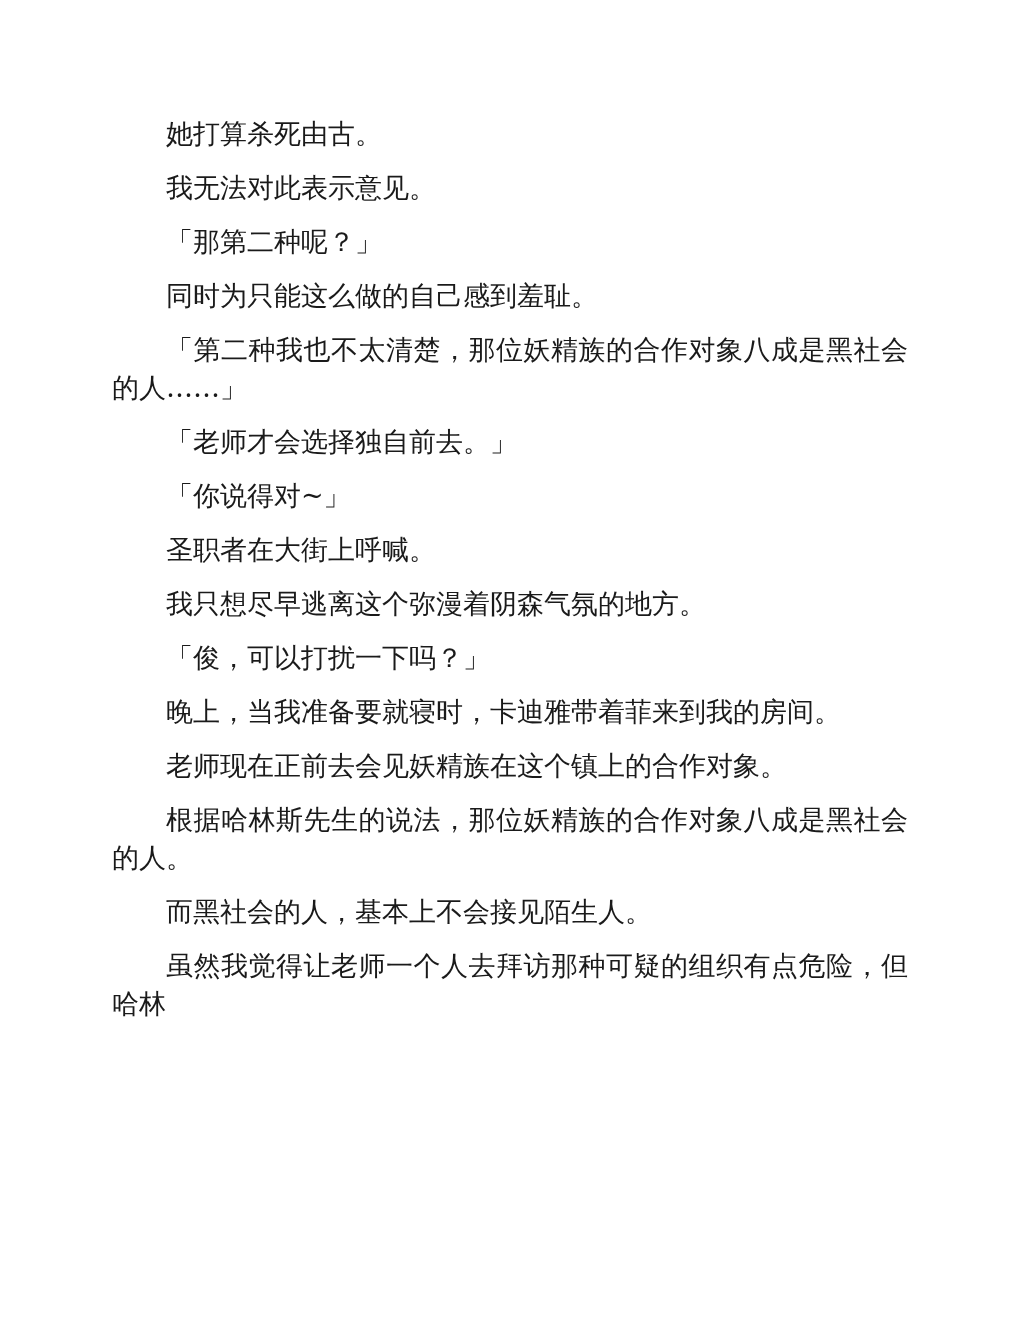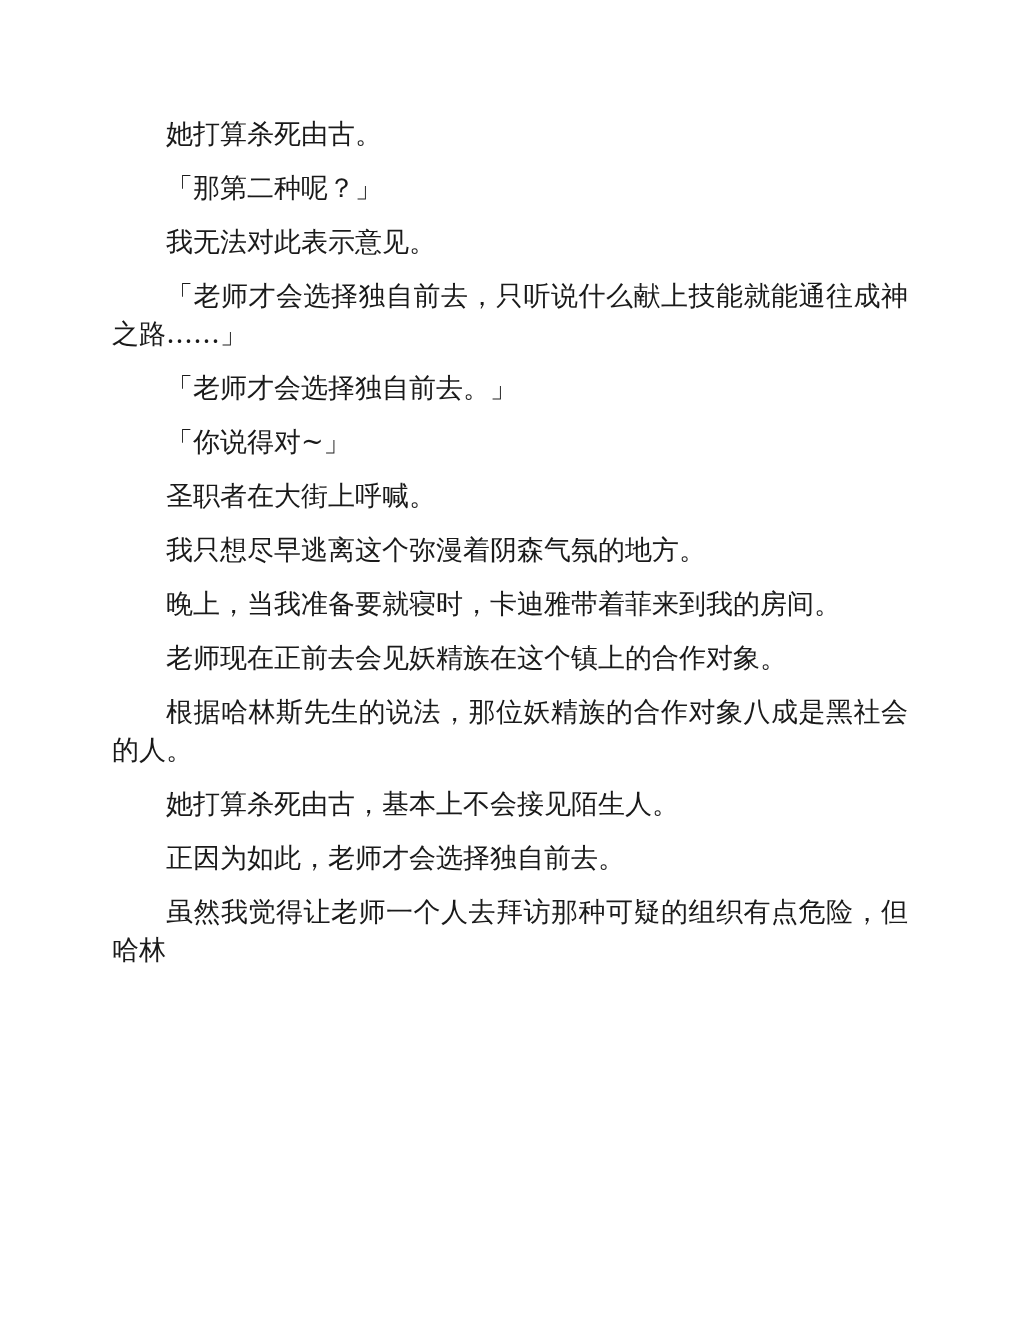--- a/index.html
+++ b/index.html
@@ -33,27 +33,28 @@
     word-break: break-all;
     overflow-wrap: break-word;
   }
 </style>
 </head>
 <body>
 
 <div class="page" style="background: rgb(255, 255, 255);">
   <div class="doc-body" style="color: rgb(26, 26, 26);">
       <p>她打算杀死由古。</p>
+      <p>我无法对此表示意见。</p>
       <p>「那第二种呢？」</p>
-      <p>我无法对此表示意见。</p>
-      <p>「老师才会选择独自前去，只听说什么献上技能就能通往成神之路……」</p>
+      <p>同时为只能这么做的自己感到羞耻。</p>
+      <p>「第二种我也不太清楚，那位妖精族的合作对象八成是黑社会的人……」</p>
       <p>「老师才会选择独自前去。」</p>
       <p>「你说得对~」</p>
       <p>圣职者在大街上呼喊。</p>
       <p>我只想尽早逃离这个弥漫着阴森气氛的地方。</p>
+      <p>「俊，可以打扰一下吗？」</p>
       <p>晚上，当我准备要就寝时，卡迪雅带着菲来到我的房间。</p>
       <p>老师现在正前去会见妖精族在这个镇上的合作对象。</p>
       <p>根据哈林斯先生的说法，那位妖精族的合作对象八成是黑社会的人。</p>
-      <p>她打算杀死由古，基本上不会接见陌生人。</p>
-      <p>正因为如此，老师才会选择独自前去。</p>
+      <p>而黑社会的人，基本上不会接见陌生人。</p>
       <p>虽然我觉得让老师一个人去拜访那种可疑的组织有点危险，但哈林</p>
     </div>
 </div>
 
 </body></html>

